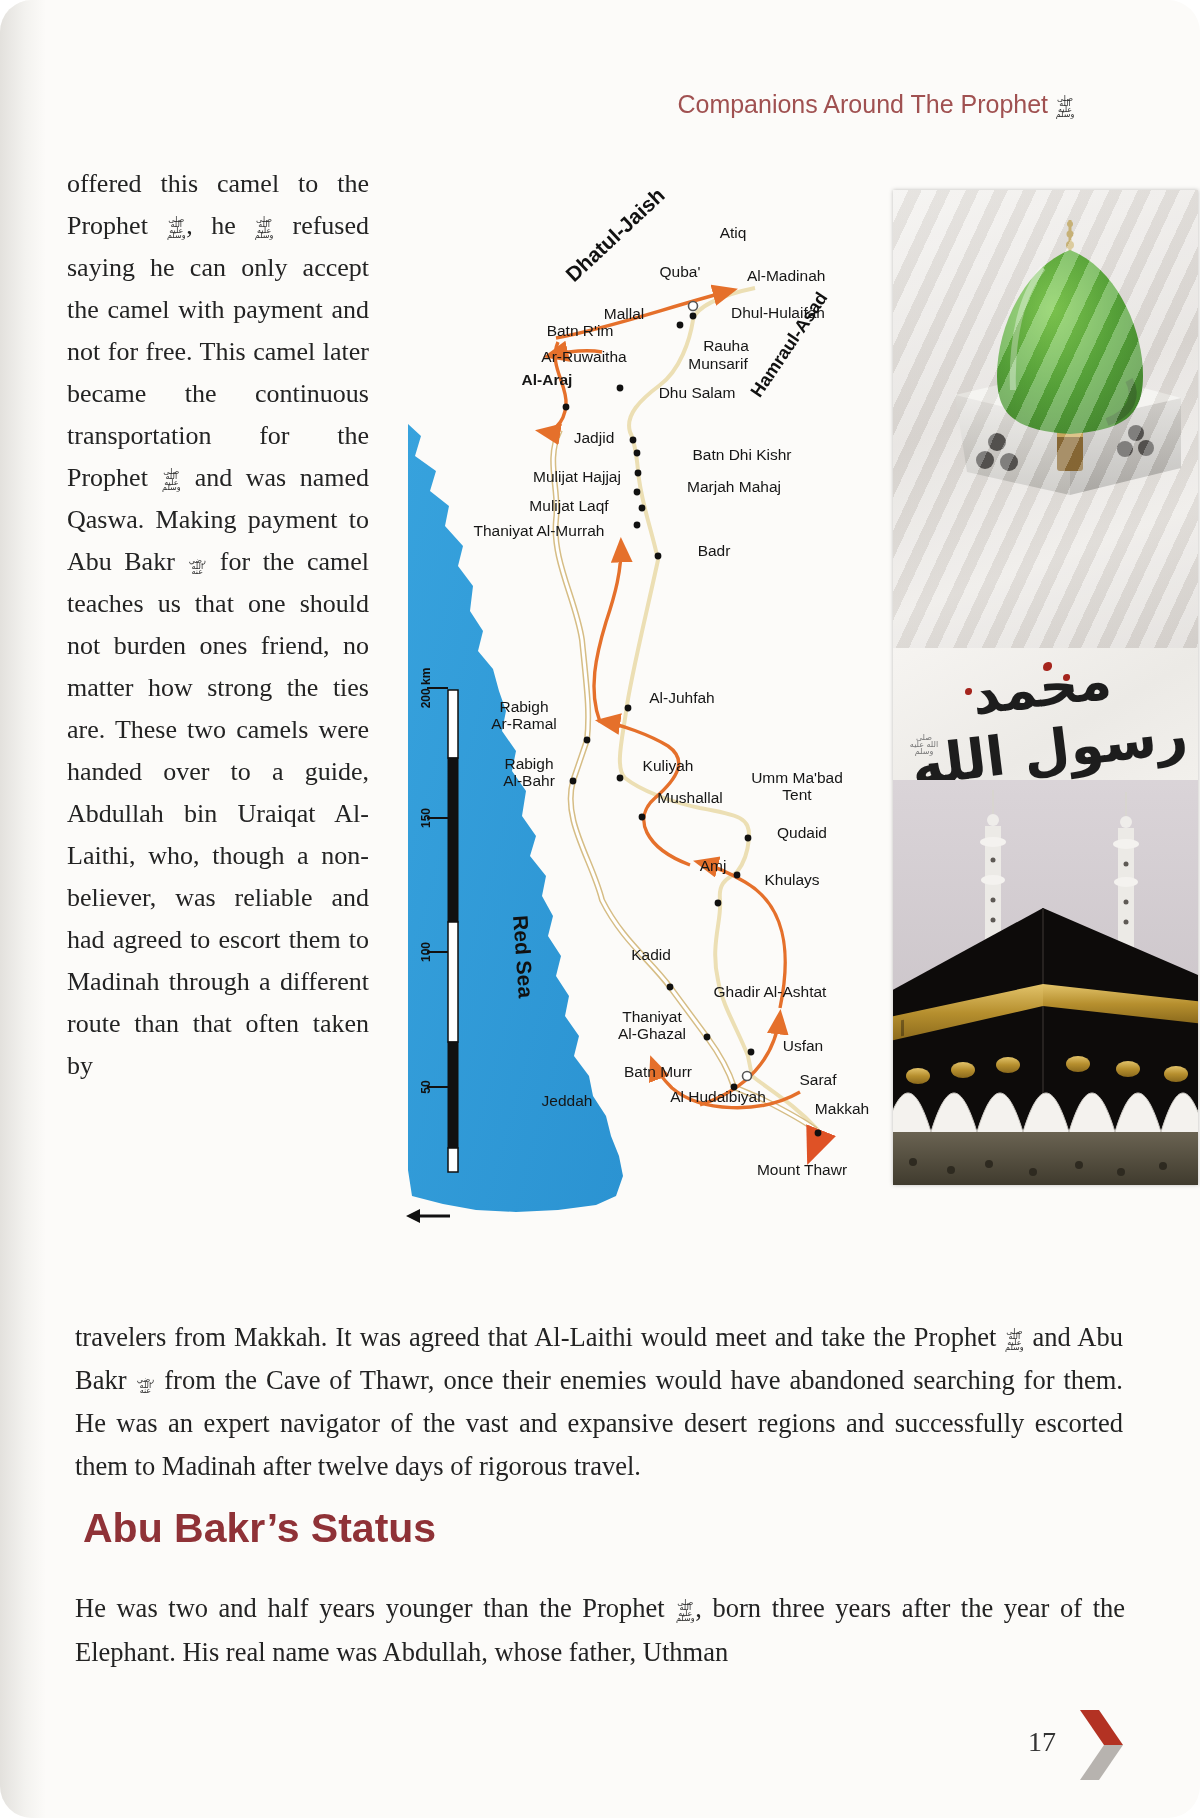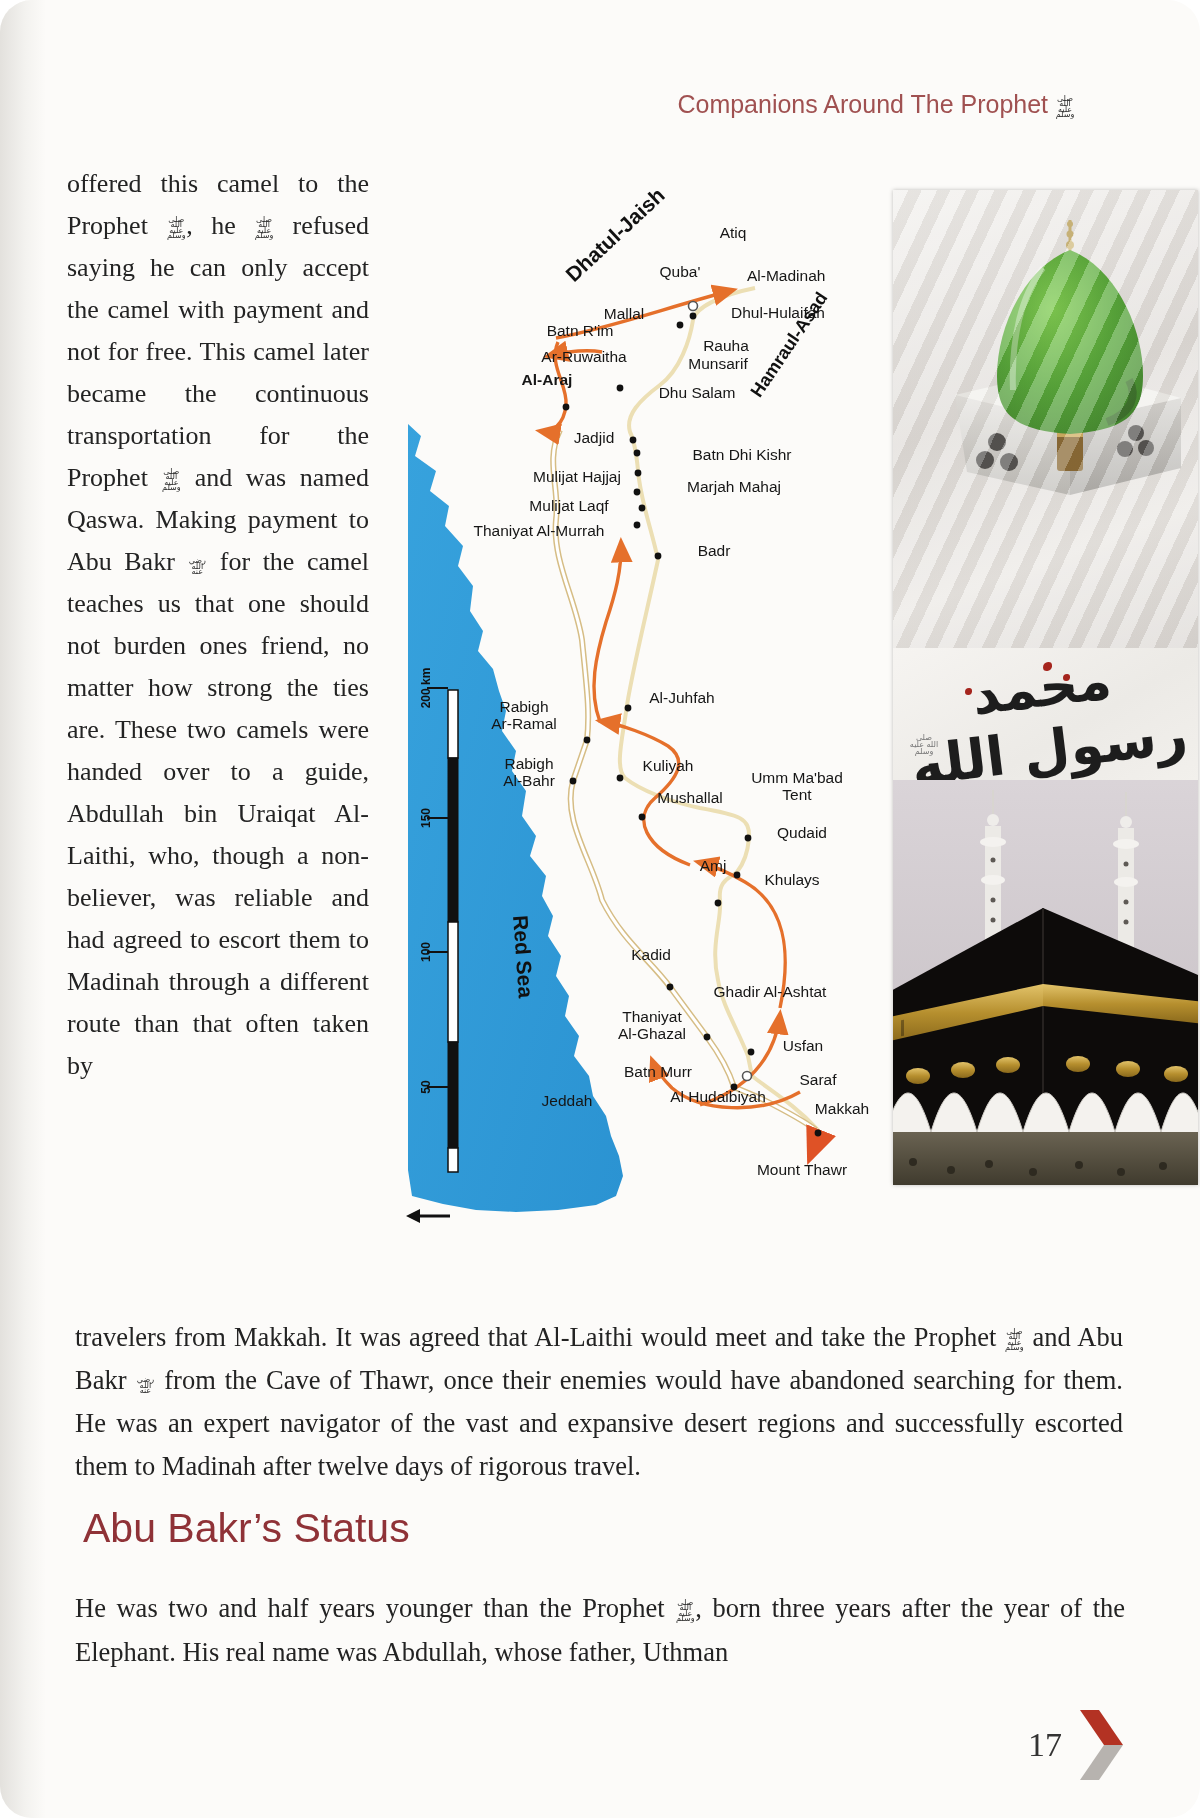--- a/index.html
+++ b/index.html
@@ -7,24 +7,24 @@
         font-family:"Liberation Serif",serif;color:#232323;border-radius:32px;}
   .gutter{position:absolute;left:0;top:0;width:46px;height:1818px;
         background:linear-gradient(to right,#e3e1dd, #f3f2ef 55%, rgba(252,251,249,0) 100%);}
   .header{position:absolute;top:90px;left:0;width:1075px;text-align:right;
         font-family:"Liberation Sans",sans-serif;font-size:25px;color:#a05151;}
   .leftcol{position:absolute;left:67px;top:163px;width:302px;
         font-size:26px;line-height:42px;text-align:justify;text-justify:inter-word;}
   .para2{position:absolute;left:75px;top:1316px;width:1048px;
         font-size:26.5px;line-height:43px;text-align:justify;}
   .h2{position:absolute;left:83px;top:1505px;margin:0;
-        font-family:"Liberation Sans",sans-serif;font-weight:normal;font-size:41px;color:#8f3237;}
+        font-family:"Liberation Sans",sans-serif;font-weight:bold;font-size:41px;color:#8f3237;}
   .para3{position:absolute;left:75px;top:1586px;width:1050px;
         font-size:26.5px;line-height:44px;text-align:justify;}
-  .pageno{position:absolute;left:1028px;top:1726px;font-size:34px;color:#333;}
+  .pageno{position:absolute;left:1028px;top:1726px;font-size:28px;color:#333;}
   .chevron{position:absolute;left:1078px;top:1708px;}
 
   
   .pbuh{display:inline-block;width:20px;font-family:"DejaVu Sans",sans-serif;
         font-size:8px;line-height:5.5px;vertical-align:-4px;text-align:center;
         white-space:normal;color:#2b2b2b;letter-spacing:0;}
 
   
   .map{position:absolute;left:340px;top:170px;}
   .plbl{font-family:"Liberation Sans",sans-serif;font-size:15.5px;fill:#161616;}

